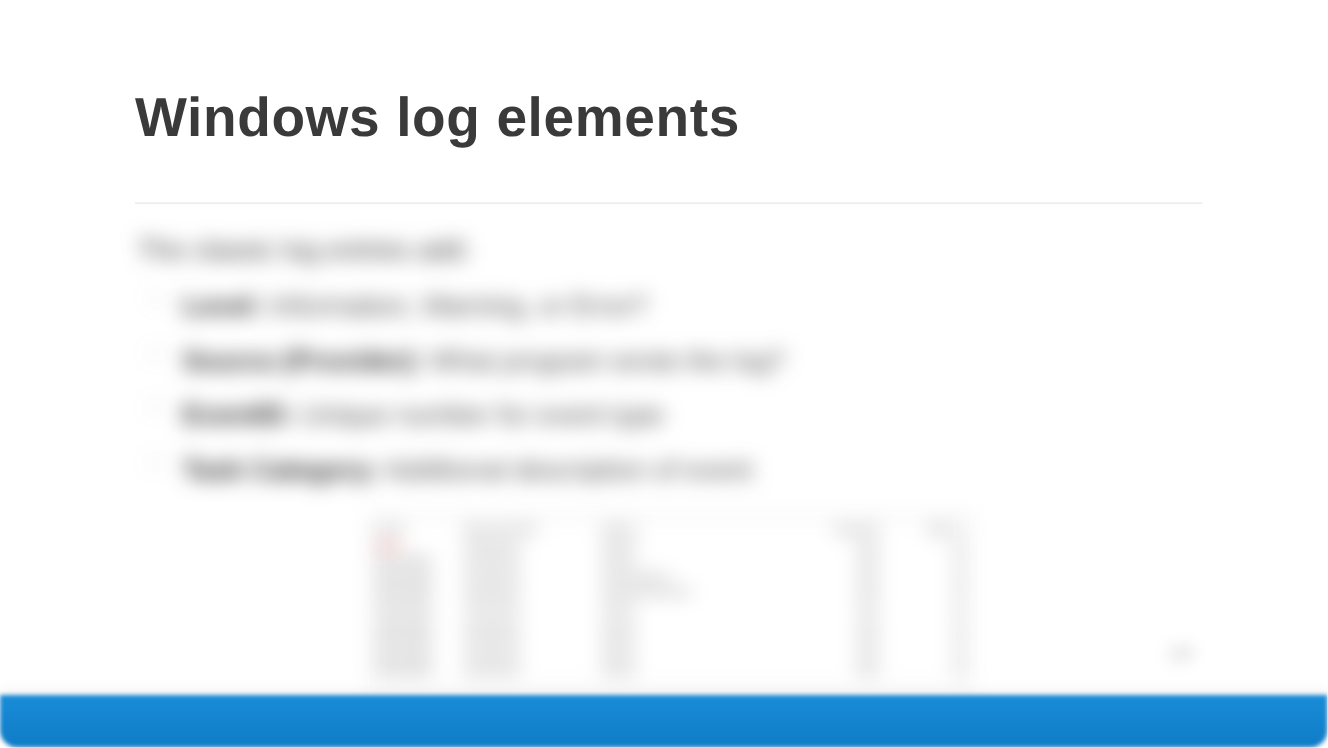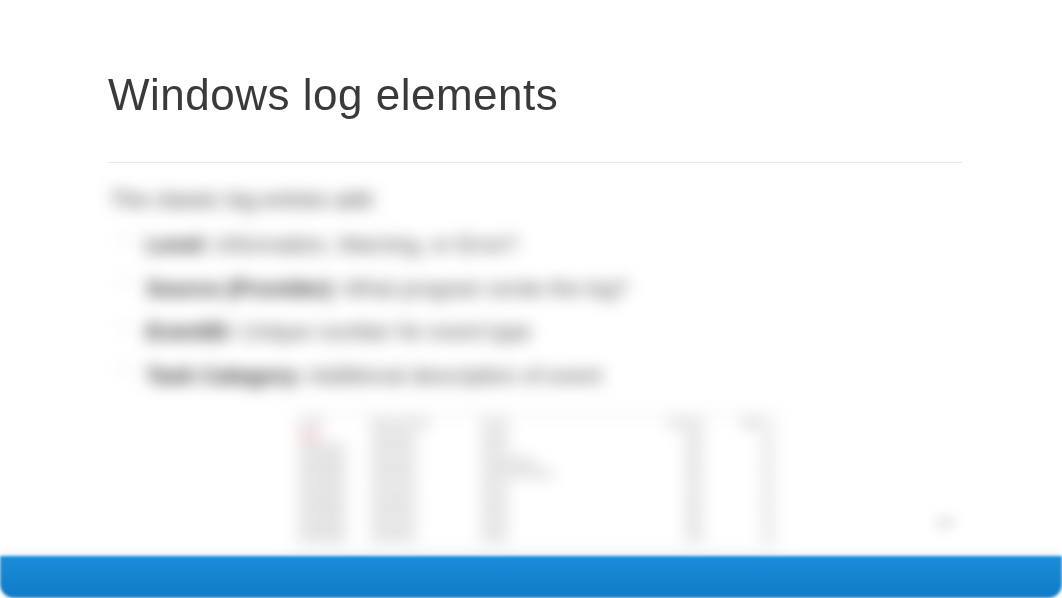--- a/index.html
+++ b/index.html
@@ -16,21 +16,21 @@
       overflow: hidden;
     }
     .slide {
       width: 100%;
       height: 100%;
       padding: 70px 100px 0 108px;
       position: relative;
     }
     .title {
       font-size: 44px;
-      font-weight: 400;
+      font-weight: 700;
       color: #3a3a3a;
       letter-spacing: 0.5px;
       margin-bottom: 42px;
     }
     .divider {
       border: none;
       border-top: 1px solid #e8e8e8;
       margin: 0 0 18px 0;
       width: 100%;
     }

